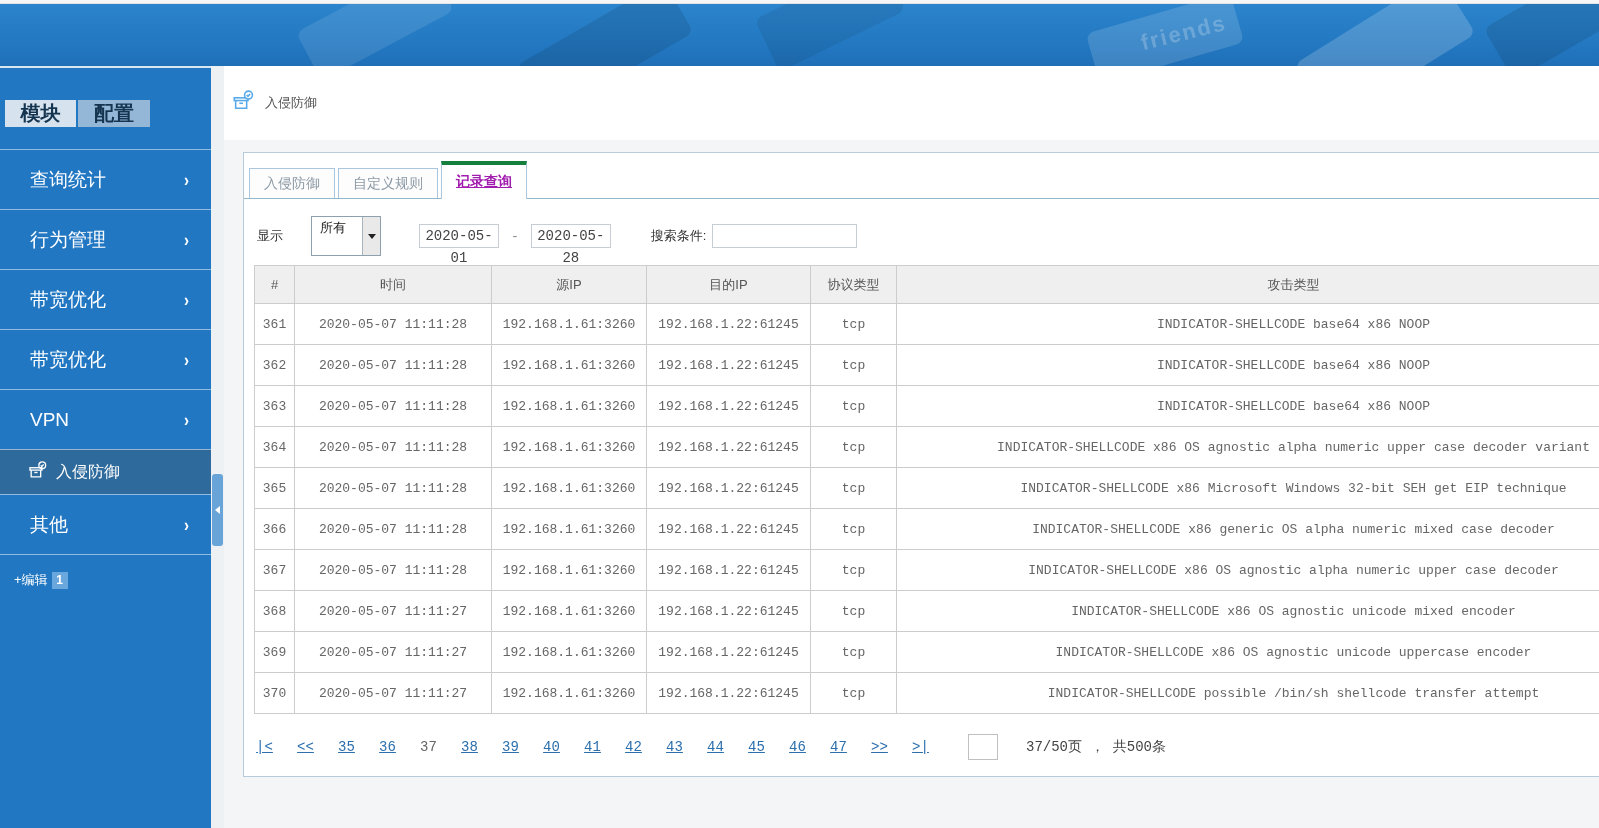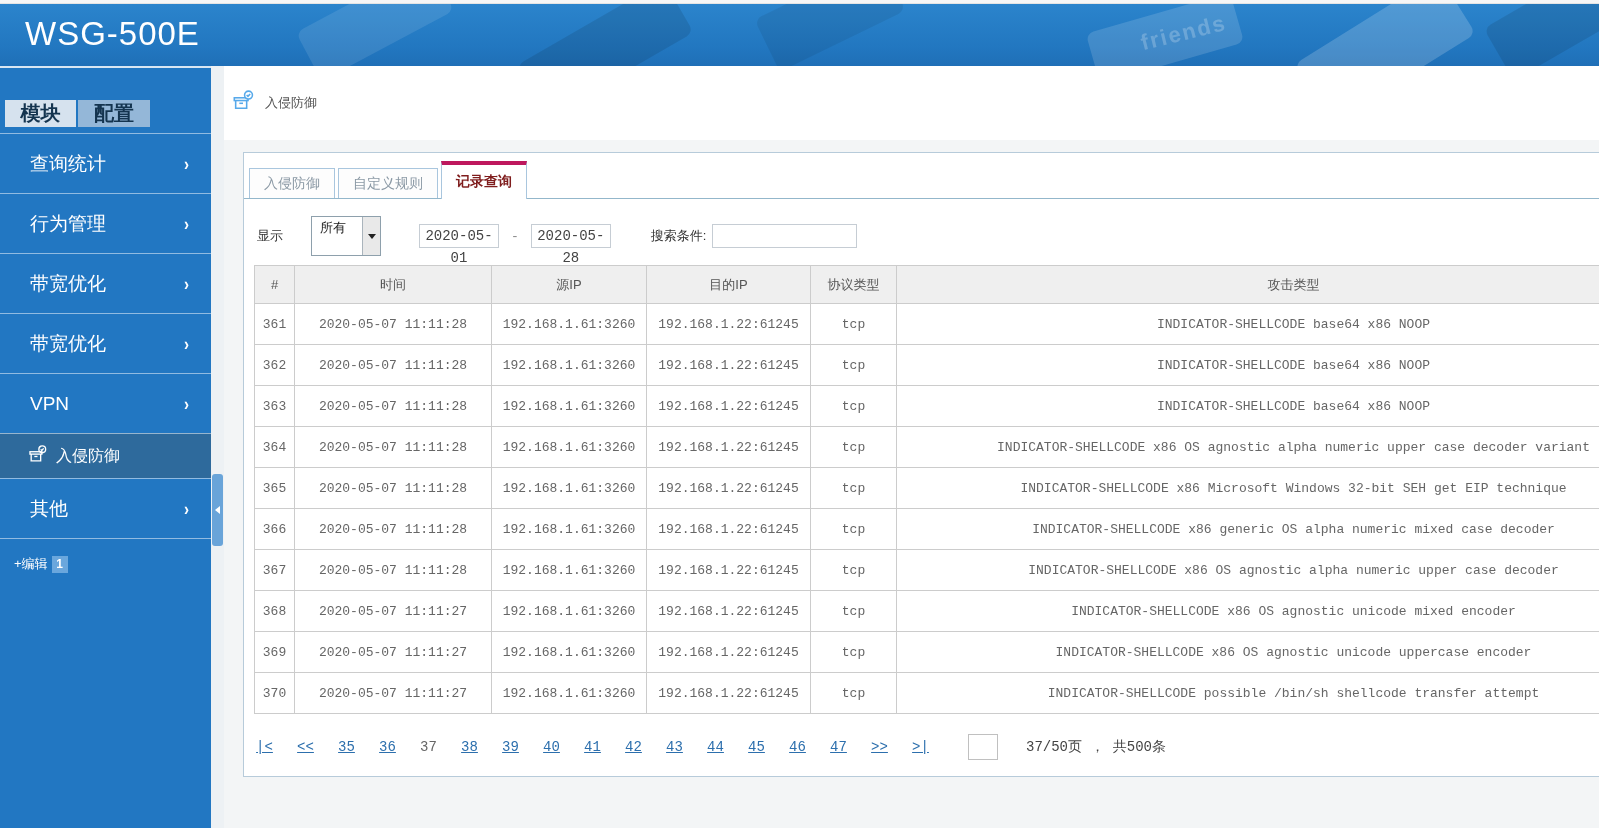--- a/index.html
+++ b/index.html
@@ -22,42 +22,42 @@
   .gap { width:13px; background:#edf1f4; position:relative; flex:none; }
   .handle { position:absolute; left:1px; top:408px; width:11px; height:72px; background:#69a4d9; border-radius:3px; display:flex; align-items:center; justify-content:center; }
   .handle .tri { width:0; height:0; border-top:4px solid transparent; border-bottom:4px solid transparent; border-right:5px solid #fff; }
   main { flex:1; background:#fff; overflow:hidden; }
 
   
   .side-tabs { margin:32px 0 0 5px; display:flex; }
   .side-tab { height:27px; line-height:27px; text-align:center; font-size:20px; font-weight:bold; cursor:pointer; }
   .side-tab.active { width:71px; background:#d6e2ee; color:#14344f; }
   .side-tab.idle { width:72px; background:#94b7d8; color:#14344f; margin-left:2px; }
-  nav.menu { margin-top:6px; }
+  nav.menu { margin-top:22px; }
   .menu-item { height:60px; display:flex; align-items:center; padding:0 22px 0 30px; color:#fff; font-size:19px; border-top:1px solid rgba(255,255,255,0.5); cursor:pointer; }
   .menu-item .lbl { flex:1; }
   .chev { font-size:15px; font-weight:bold; color:#fff; transform:scaleY(1.2); }
   .chev.down { transform:rotate(90deg) scaleY(1.2); }
   .menu-sub { height:45px; display:flex; align-items:center; gap:9px; padding-left:28px; color:#fff; font-size:16px; border-top:1px solid rgba(255,255,255,0.5); cursor:pointer; }
   .menu-sub.active { background:#2e6a9c; }
   .menu-end { border-top:1px solid rgba(255,255,255,0.5); height:0; }
   .edit-row { margin:16px 0 0 14px; color:#fff; font-size:13px; display:flex; align-items:center; gap:4px; }
   .badge { display:inline-block; min-width:16px; height:17px; line-height:17px; text-align:center; background:#6aa7dd; color:#fff; font-size:12px; font-weight:bold; padding:0 3px; }
 
   
   .breadcrumb { height:74px; display:flex; align-items:center; gap:11px; padding-left:8px; background:#fff; }
   .bc-icon { color:#57a9ea; }
   .bc-label { font-size:13px; color:#555; }
 
   
   .panel-wrap { height:688px; background:#f3f5f6; padding:12px 0 0 19px; }
   .panel { width:1470px; height:625px; background:#fff; border:1px solid #b7cbda; }
   .tabstrip { height:46px; border-bottom:1px solid #93b7cb; display:flex; align-items:flex-end; padding-left:5px; }
   .tab { height:30px; line-height:28px; padding:0 14px; background:#fdfdfd; border:1px solid #a9c6de; border-bottom:none; margin-right:3px; font-size:14px; color:#8b99a5; cursor:pointer; }
-  .tab.active { height:38px; line-height:32px; border-top:4px solid #be185d; color:#7f1d1d; font-weight:bold; margin-bottom:-1px; background:#fff; z-index:2; position:relative; }
+  .tab.active { height:38px; line-height:32px; border-top:4px solid #15803d; color:#a21caf; font-weight:bold; margin-bottom:-1px; background:#fff; z-index:2; position:relative;text-decoration:underline; }
 
   
   .filter-row { margin:17px 0 0 13px; display:flex; align-items:center; font-size:13px; color:#333; }
   .select { margin-left:28px; width:70px; height:40px; border:1px solid #8ea0ac; background:#fff; display:flex; align-items:stretch; cursor:pointer; }
   .select .val { flex:1; line-height:22px; padding-left:8px; font-size:13px; color:#222; }
   .select .btn { width:18px; background:#e9e9e9; border-left:1px solid #aab4bc; display:flex; align-items:center; justify-content:center; }
   .select .btn .tri { width:0; height:0; border-left:4px solid transparent; border-right:4px solid transparent; border-top:5px solid #222; }
   .date-box { margin-left:38px; width:80px; height:24px; border:1px solid #c6cdd4; text-align:center; line-height:22px; font-family:"Liberation Mono", monospace; font-size:14px; color:#444; }
   .date-box.second { margin-left:12px; }
   .date-dash { margin-left:12px; color:#888; font-family:"Liberation Mono", monospace; }
@@ -86,21 +86,20 @@
 <header>
   <div class="kb">
     <div class="key" style="left:300px; top:-10px; width:150px; height:55px; transform:rotate(-28deg);"></div>
     <div class="key dark" style="left:520px; top:15px;  width:170px; height:60px; transform:rotate(-30deg);"></div>
     <div class="key" style="left:760px; top:-18px; width:140px; height:58px; transform:rotate(-26deg); background:rgba(0,0,0,0.07);"></div>
     <div class="key" style="left:1090px;top:8px;   width:150px; height:52px; transform:rotate(-16deg); background:rgba(255,255,255,0.14);"></div>
     <div class="key" style="left:1300px;top:10px;  width:170px; height:70px; transform:rotate(-32deg); background:rgba(255,255,255,0.18);"></div>
     <div class="key dark" style="left:1490px;top:-12px; width:130px; height:60px; transform:rotate(-30deg);"></div>
     <span class="kb-label">friends</span>
   </div>
-  <div class="logo">WSG-500E</div>
 </header>
 
 <div class="body-row">
   <aside class="sidebar">
     <div class="side-tabs">
       <div class="side-tab active">模块</div>
       <div class="side-tab idle">配置</div>
     </div>
     <nav class="menu">
         <div class="menu-item">

